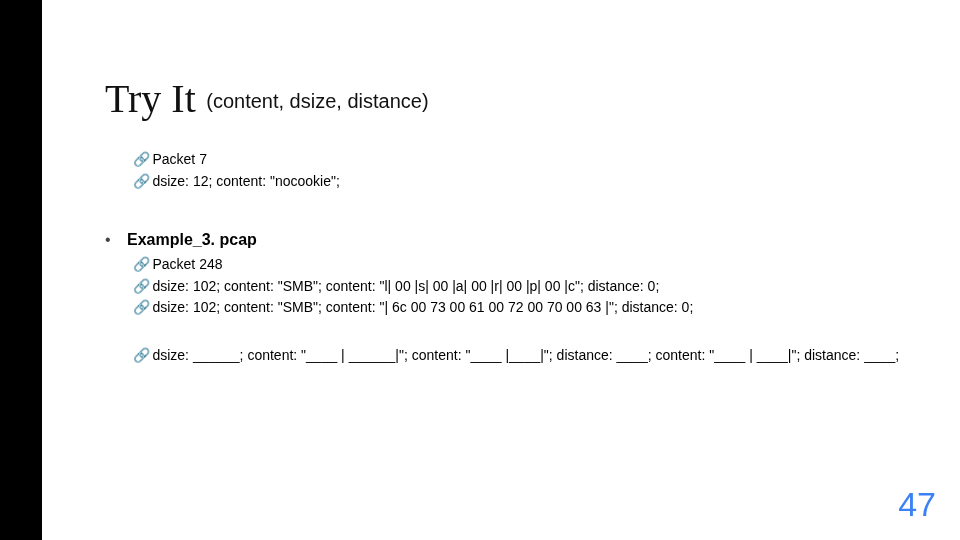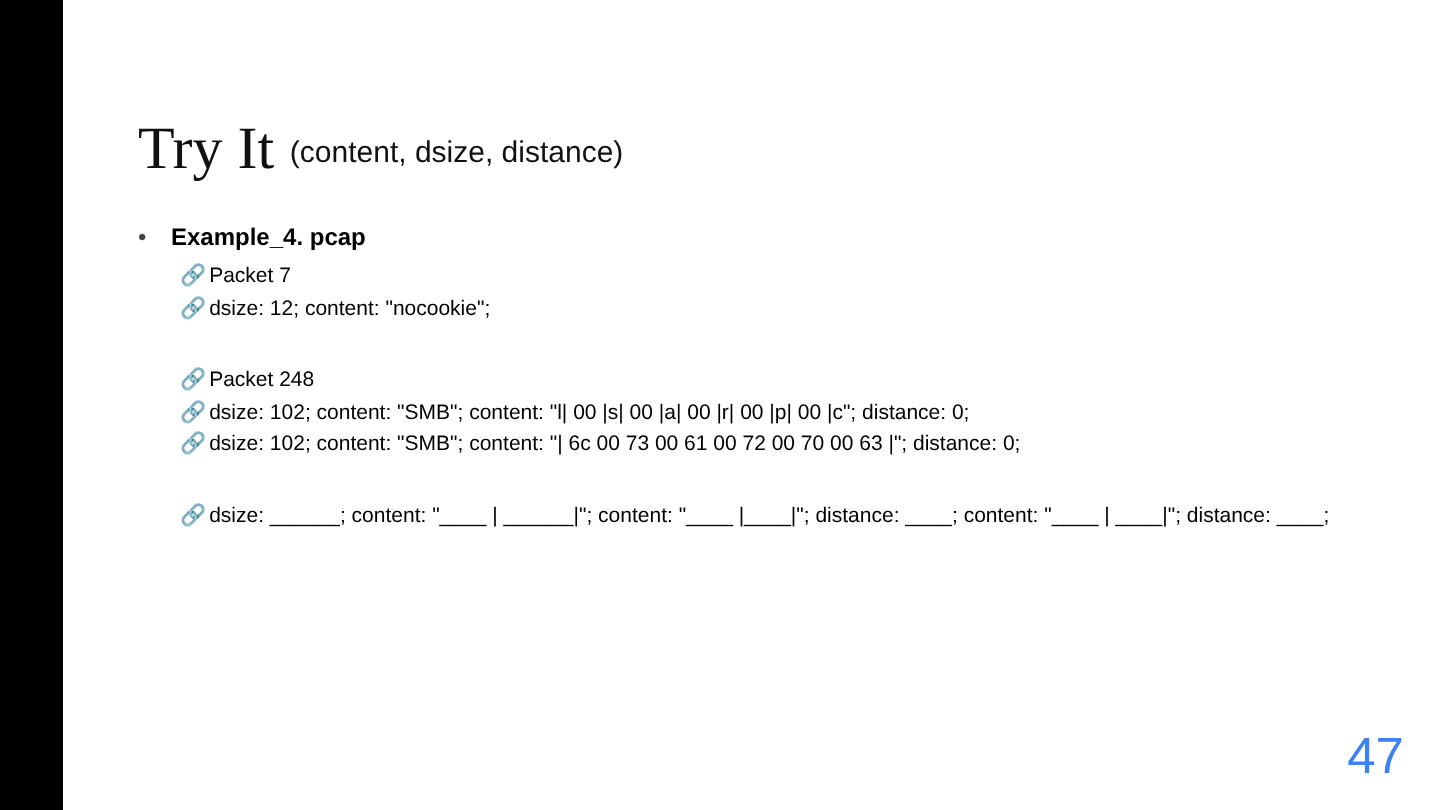--- a/index.html
+++ b/index.html
@@ -12,21 +12,21 @@
   }
   .left-bar {
     position: absolute;
     left: 0; top: 0;
     width: 42px;
     height: 540px;
     background: #000;
   }
   .content {
     position: absolute;
-    left: 92px;
+    left: 105px;
     top: 75px;
     right: 60px;
   }
   .title {
     font-size: 40px;
     font-weight: 400;
     color: #111;
     font-family: "Times New Roman", Georgia, serif;
     display: inline;
   }
@@ -84,26 +84,26 @@
 
 <div class="slide">
   <div class="left-bar"></div>
 
   <div class="content">
     <span class="title">Try It</span>
     <span class="subtitle">(content, dsize, distance)</span>
 
     <div class="bullets">
 
-      <div class="b1">Example_4. pcap</div>
       <div class="b2"><span class="linkish">🔗</span><span>Packet 7</span></div>
       <div class="b2"><span class="linkish">🔗</span><span>dsize: 12; content: "nocookie";</span></div>
 
       <div class="group-gap"></div>
 
+      <div class="b1">Example_3. pcap</div>
       <div class="b2"><span class="linkish">🔗</span><span>Packet 248</span></div>
       <div class="b2"><span class="linkish">🔗</span><span>dsize: 102; content: "SMB"; content: "l| 00 |s| 00 |a| 00 |r| 00 |p| 00 |c"; distance: 0;</span></div>
       <div class="b2"><span class="linkish">🔗</span><span>dsize: 102; content: "SMB"; content: "| 6c 00 73 00 61 00 72 00 70 00 63 |"; distance: 0;</span></div>
 
       <div class="group-gap"></div>
 
       <div class="b2"><span class="linkish">🔗</span><span>dsize: ______;  content: "____ | ______|";  content: "____ |____|";  distance: ____; content: "____ | ____|";  distance: ____;</span></div>
 
     </div>
   </div>

